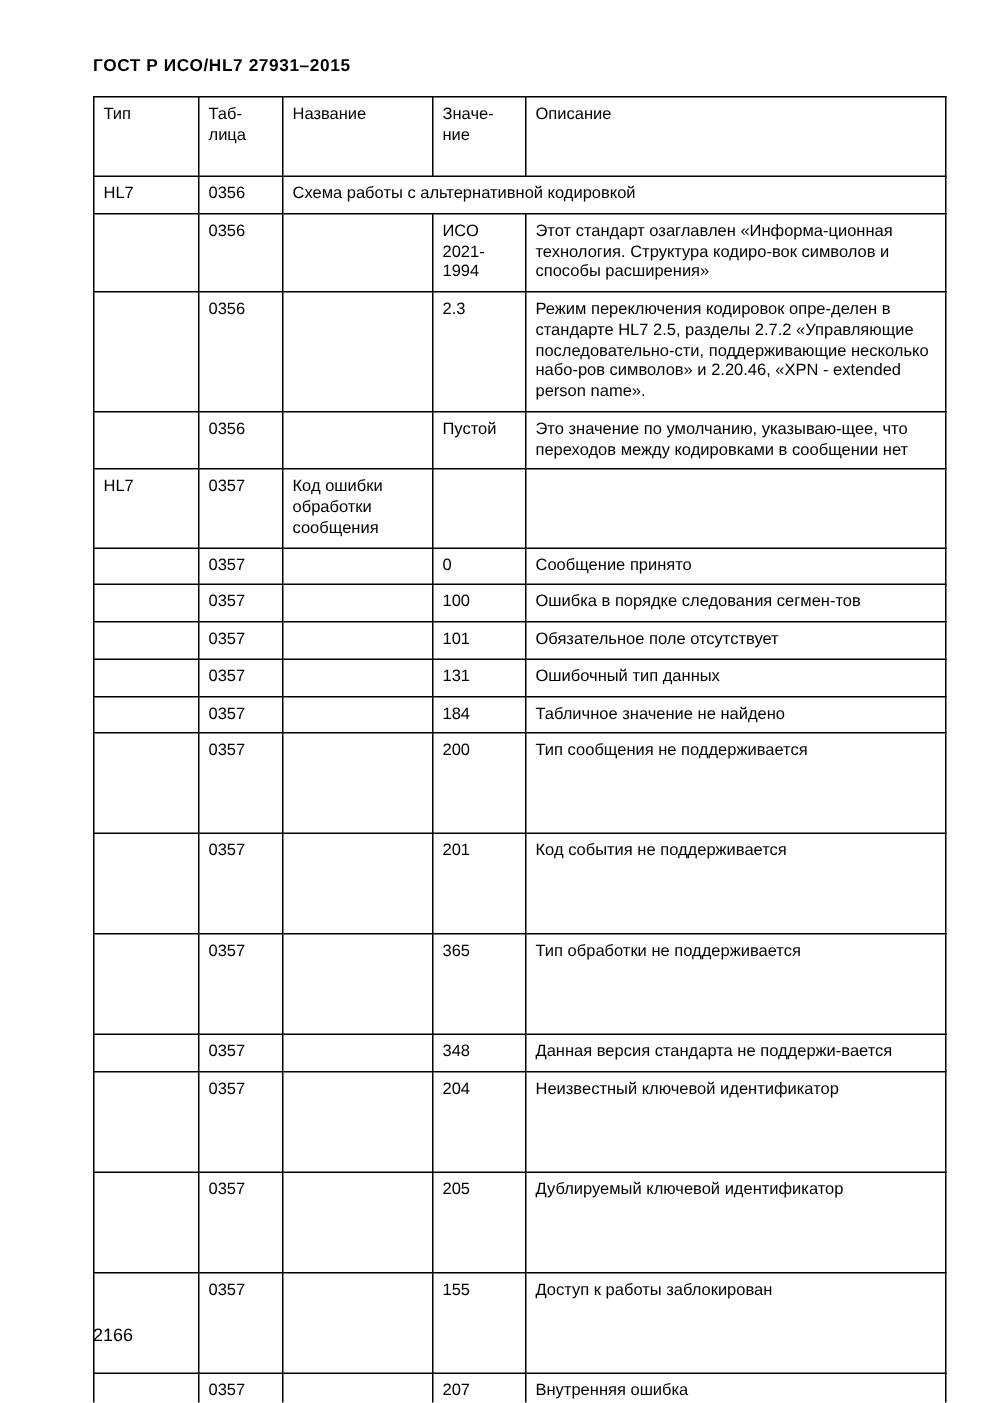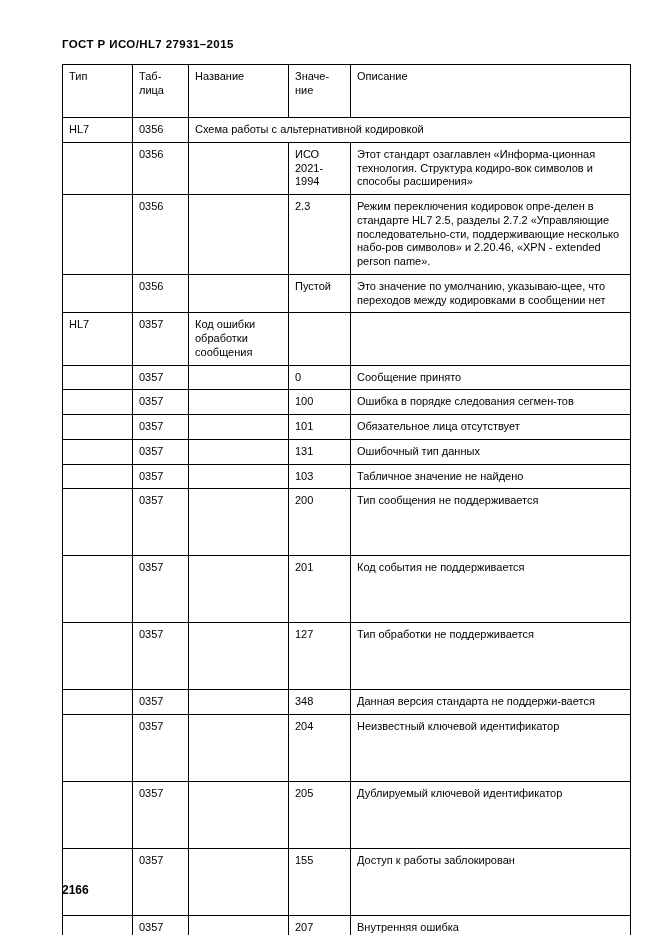--- a/index.html
+++ b/index.html
@@ -64,21 +64,21 @@
   .cell-pad-top { padding-top: 6px; }
   .row-tall td { height: 56px; }
   .nm {
     white-space: pre-line;
   }
   .footer-num {
     position: absolute;
     left: 62px;
     bottom: 38px;
     font-size: 12px;
-    font-weight: bold;
+    font-weight: normal;
     font-family: "Liberation Sans", sans-serif;
   }
 </style>
 </head>
 <body>
 
 <div class="page">
 
   <div class="doc-header">ГОСТ Р ИСО/HL7 27931–2015</div>
 
@@ -159,36 +159,36 @@
         <td></td>
         <td class="mid">100</td>
         <td class="just">Ошибка в порядке следования сегмен-тов</td>
       </tr>
 
       <tr>
         <td></td>
         <td>0357</td>
         <td></td>
         <td>101</td>
-        <td>Обязательное лица отсутствует</td>
+        <td>Обязательное поле отсутствует</td>
       </tr>
 
       <tr>
         <td></td>
         <td>0357</td>
         <td></td>
         <td>131</td>
         <td>Ошибочный тип данных</td>
       </tr>
 
       <tr>
         <td></td>
         <td>0357</td>
         <td></td>
-        <td>103</td>
+        <td>184</td>
         <td>Табличное значение не найдено</td>
       </tr>
 
       <tr class="row-tall">
         <td></td>
         <td class="mid">0357</td>
         <td></td>
         <td class="mid">200</td>
         <td class="mid">Тип сообщения не поддерживается</td>
       </tr>
@@ -198,21 +198,21 @@
         <td class="mid">0357</td>
         <td></td>
         <td class="mid">201</td>
         <td class="mid">Код события не поддерживается</td>
       </tr>
 
       <tr class="row-tall">
         <td></td>
         <td class="mid">0357</td>
         <td></td>
-        <td class="mid">127</td>
+        <td class="mid">365</td>
         <td class="mid">Тип обработки не поддерживается</td>
       </tr>
 
       <tr>
         <td></td>
         <td class="mid">0357</td>
         <td></td>
         <td class="mid">348</td>
         <td class="just">Данная версия стандарта не поддержи-вается</td>
       </tr>

